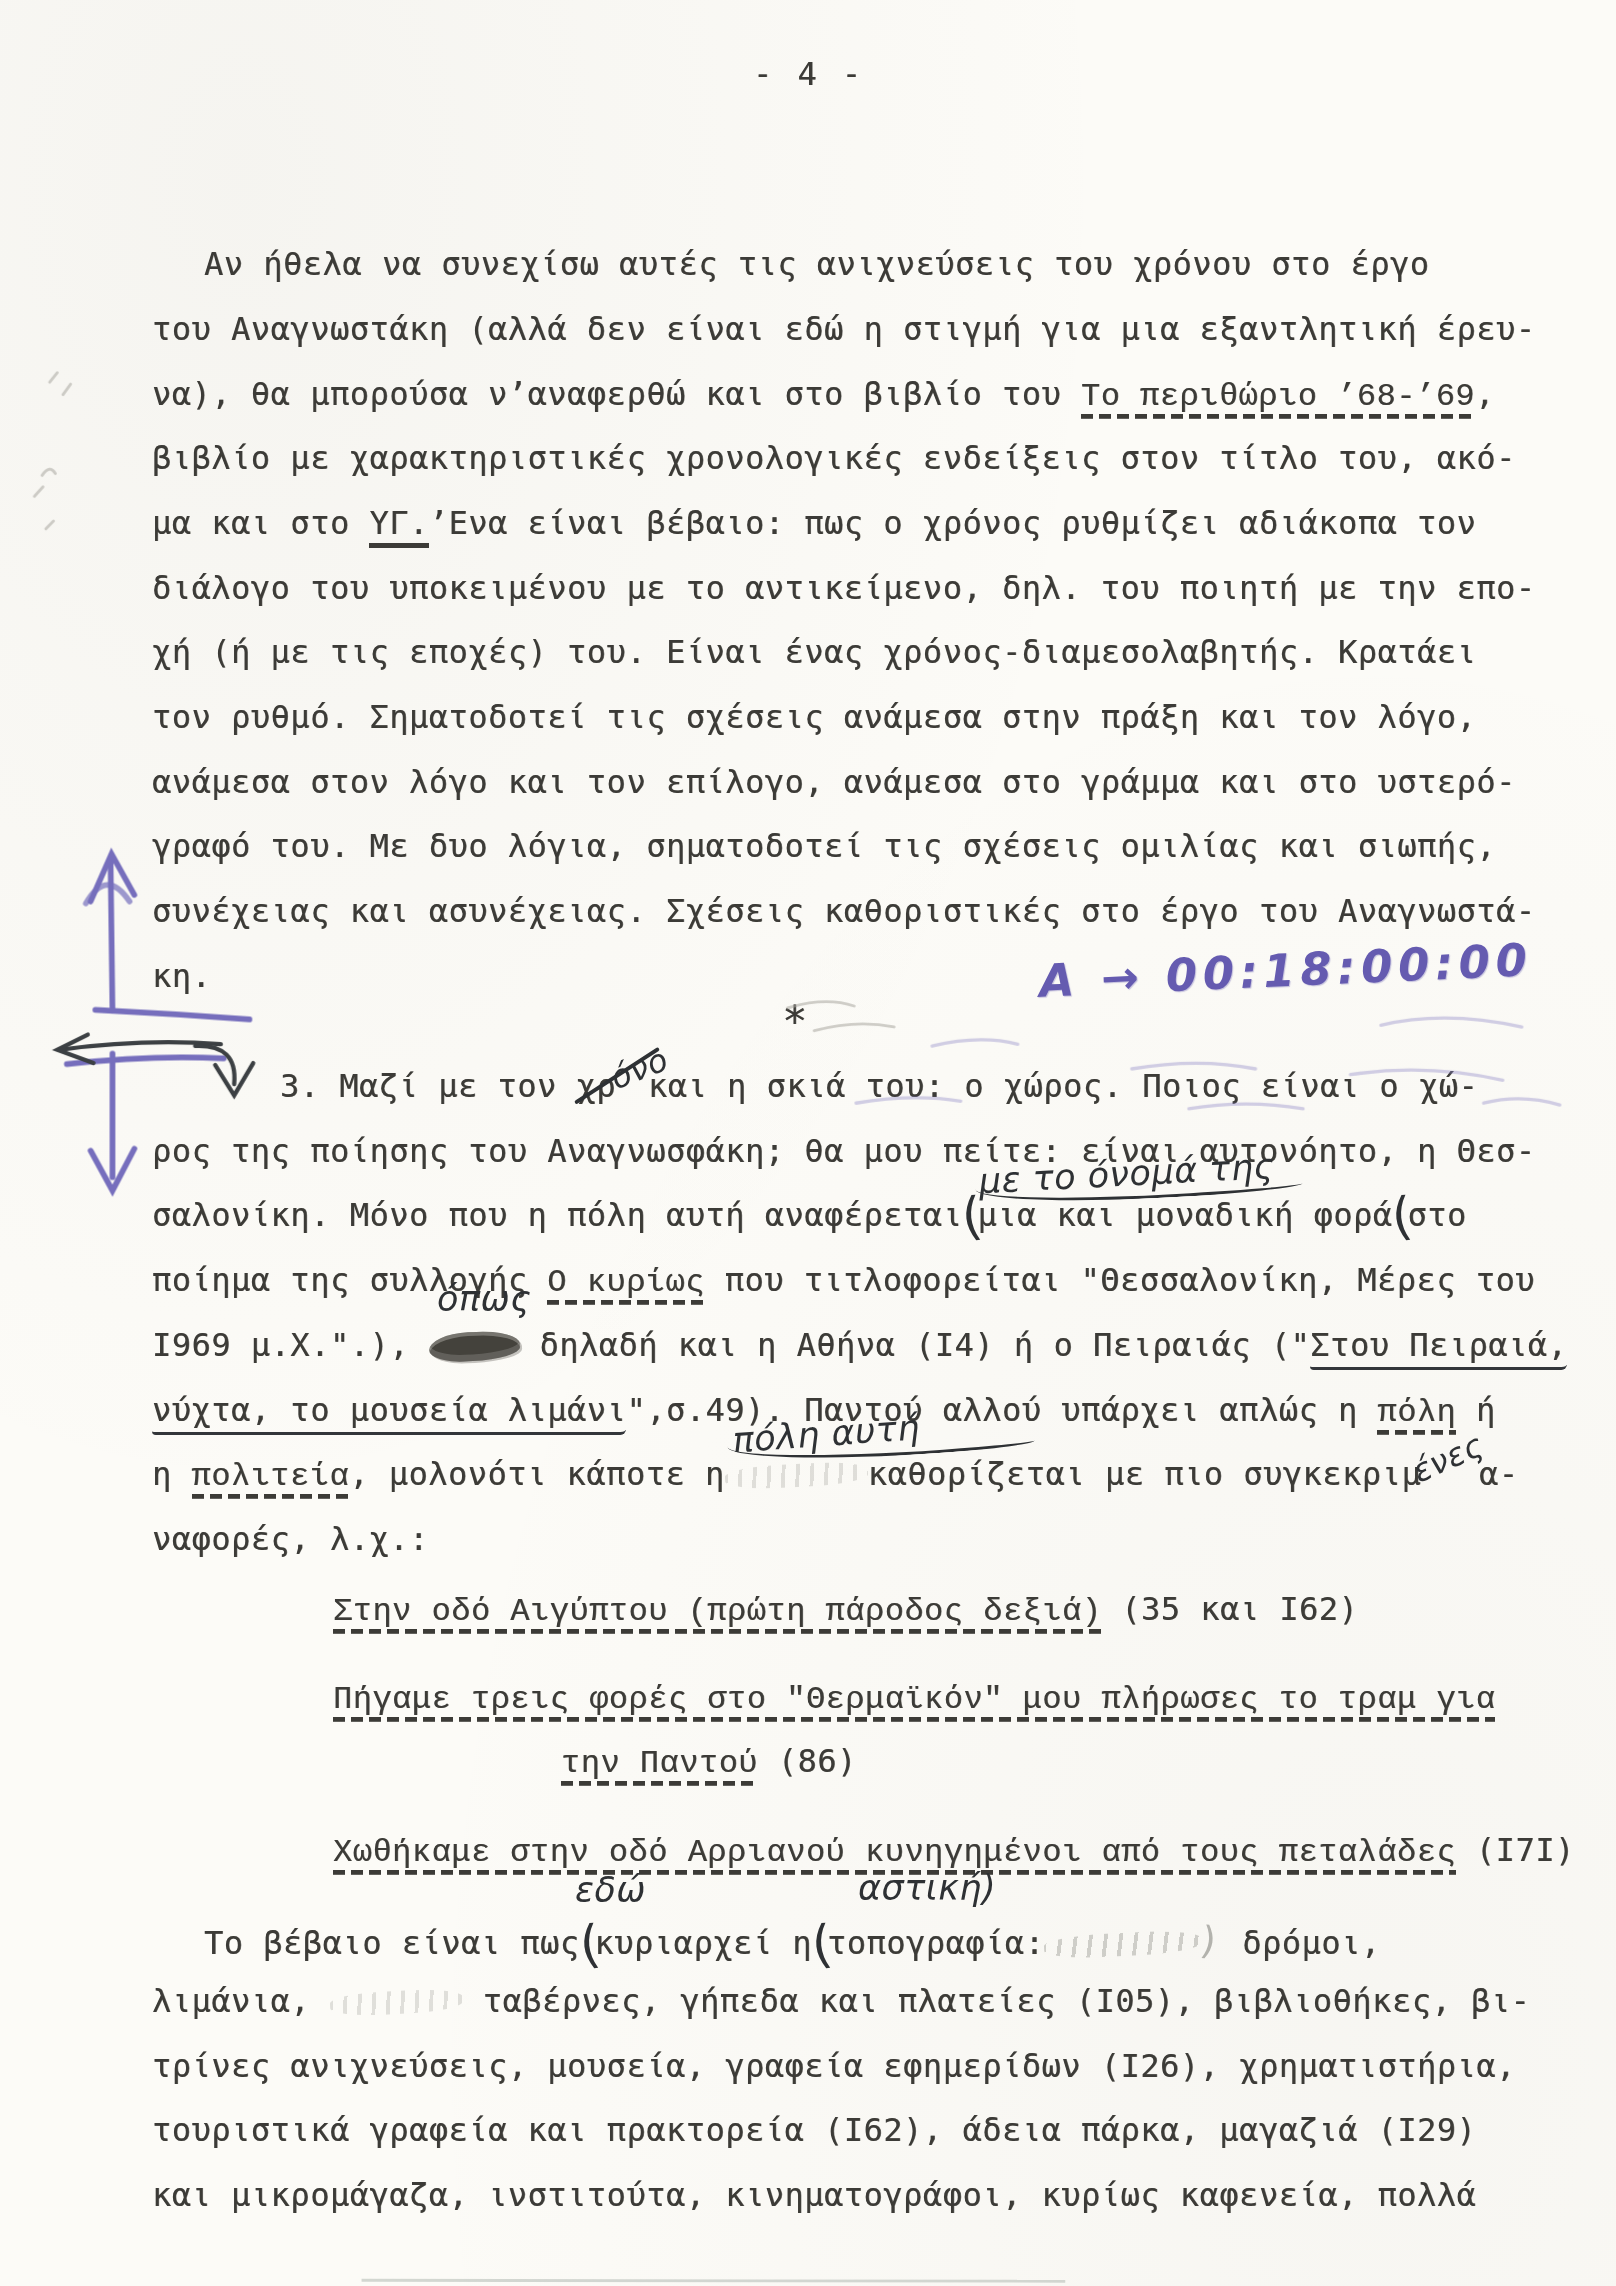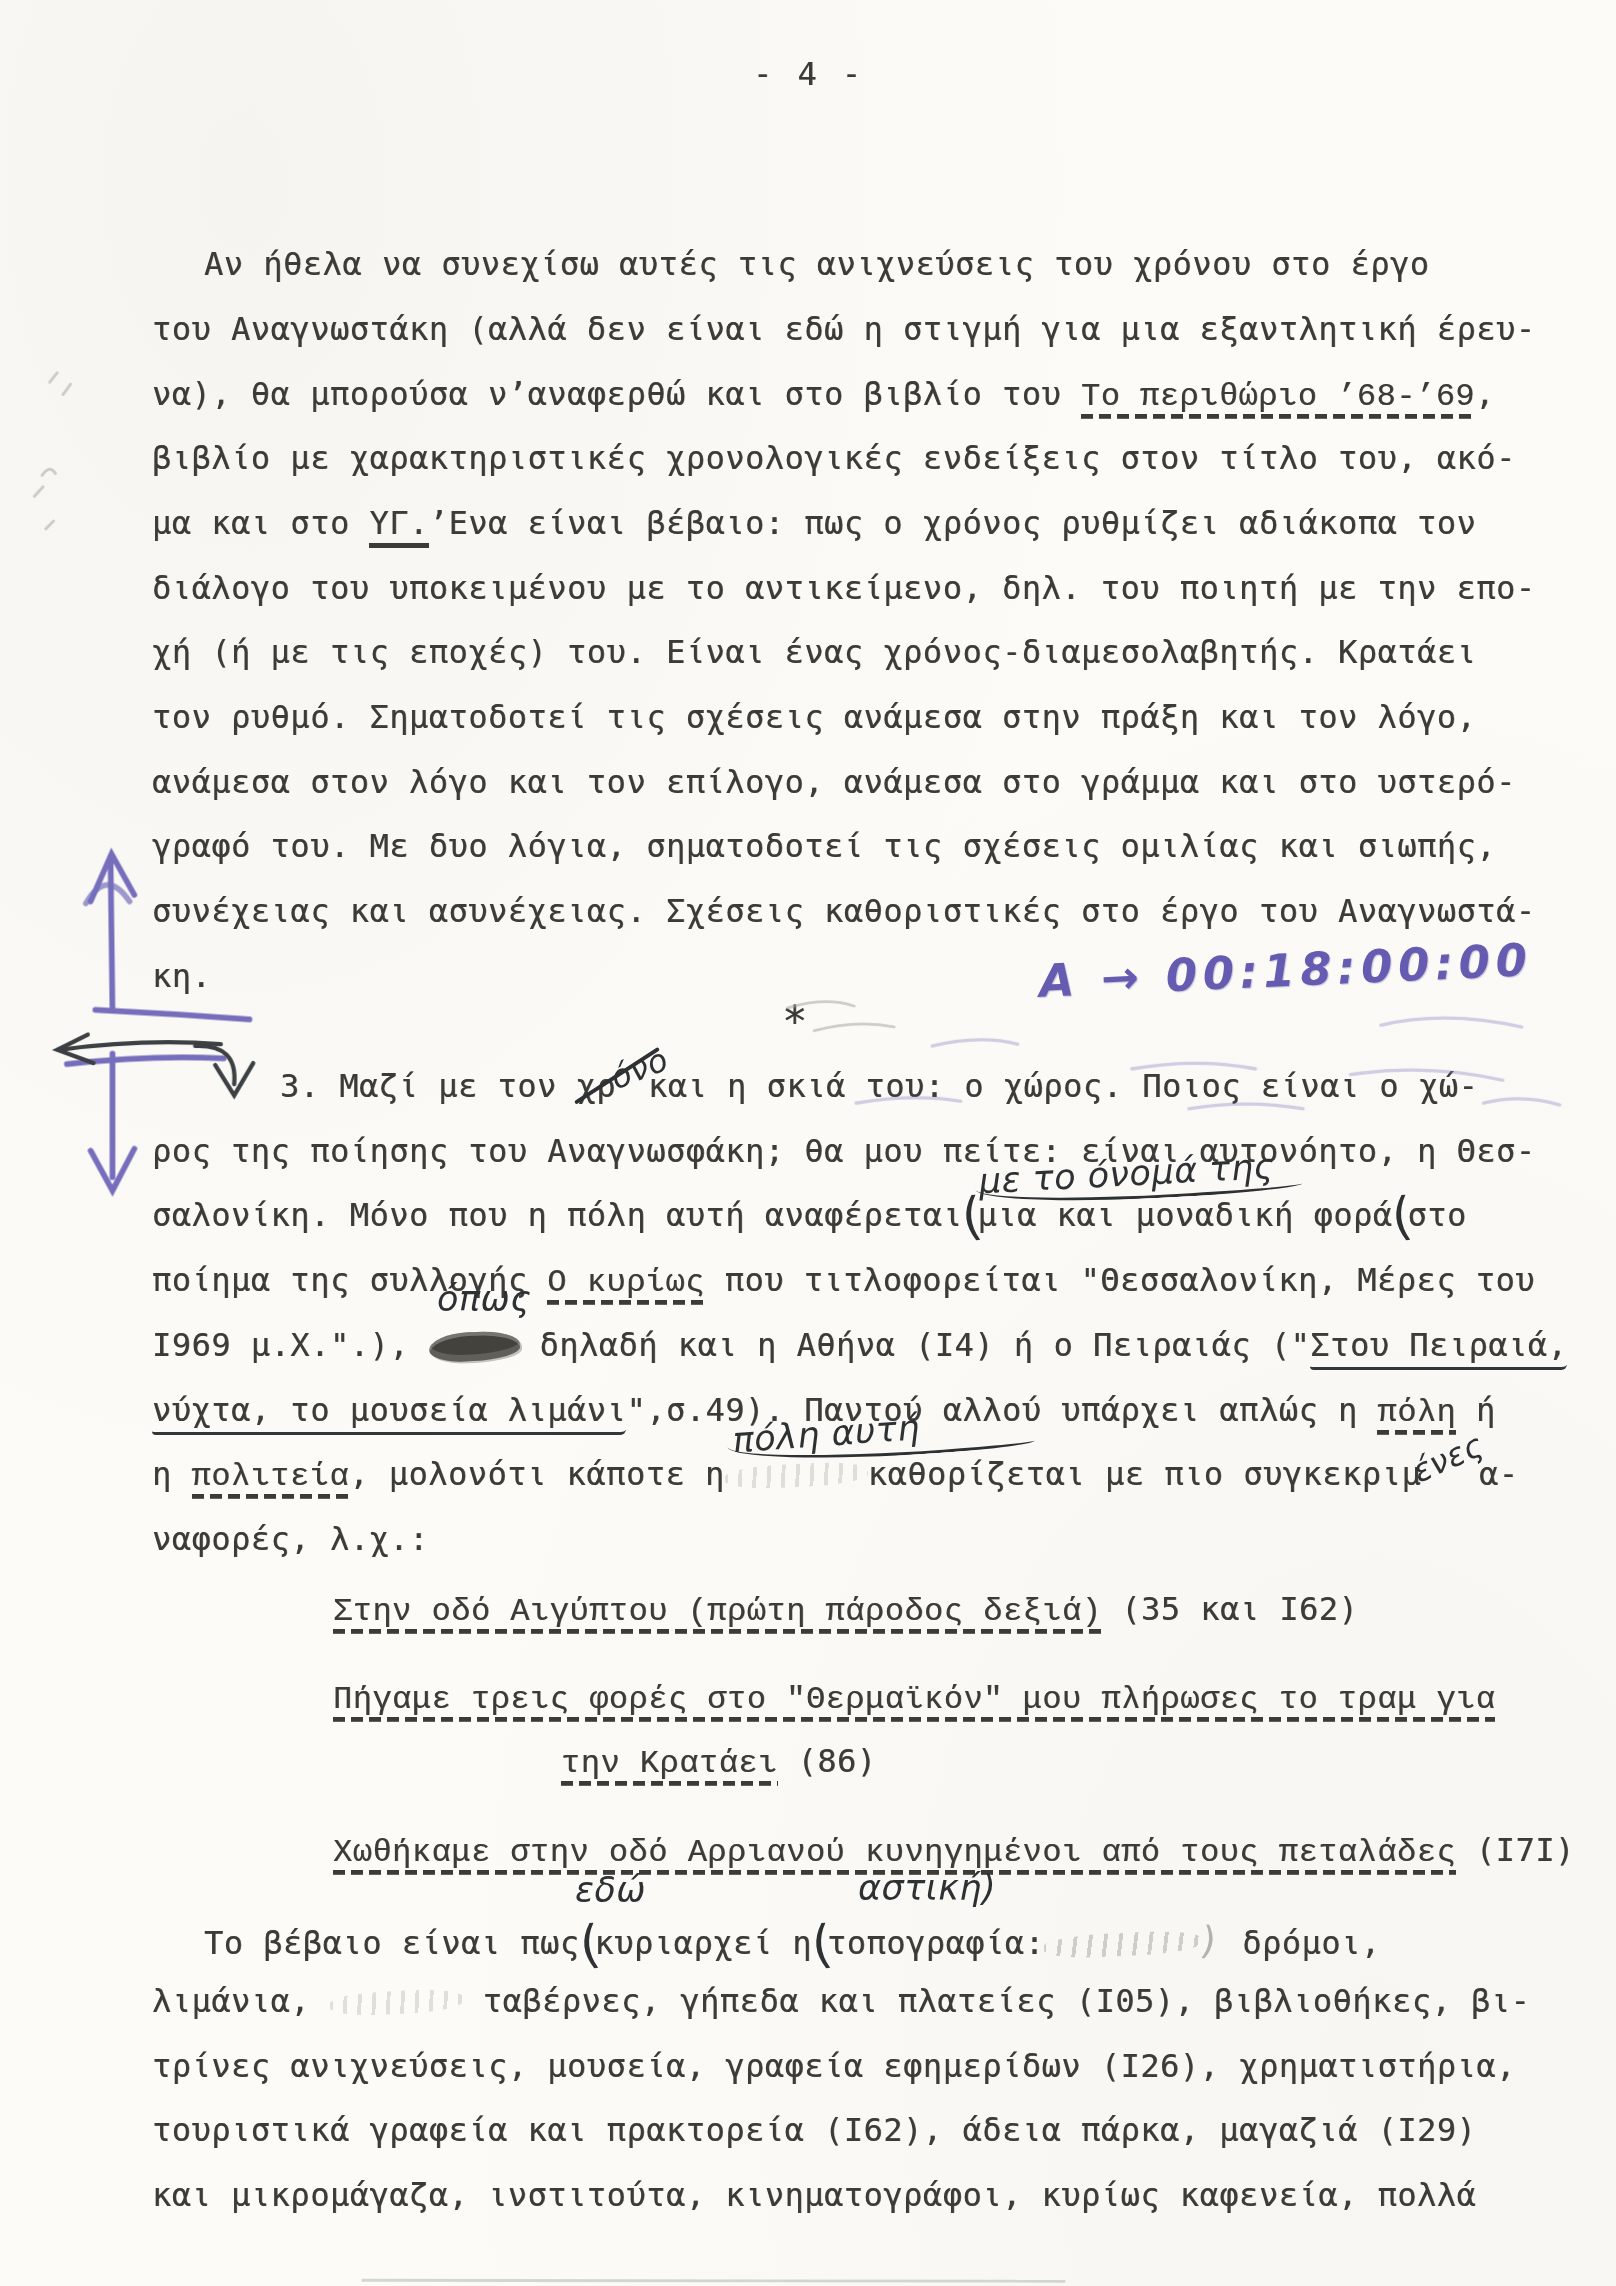--- a/index.html
+++ b/index.html
@@ -81,21 +81,21 @@
   <div class="line" style="top:1132px"><span>ρος της ποίησης του Αναγνωσφάκη; θα μου πείτε: είναι αυτονόητο, η Θεσ-</span></div>
   <div class="line" style="top:1196px"><span>σαλονίκη. Μόνο που η πόλη αυτή αναφέρεται</span><span class="hand-paren">(</span><span>μια και μοναδική φορά</span><span class="hand-paren">(</span><span>στο</span><span class="hand hand-above swoosh" style="left:823px;top:-40px;">με το όνομά της</span></div>
   <div class="line" style="top:1261px"><span>ποίημα της συλλογής </span><span class="u-dash">Ο κυρίως</span><span> που τιτλοφορείται "Θεσσαλονίκη, Μέρες του</span></div>
   <div class="line" style="top:1326px"><span>I969 μ.Χ.".), </span><span class="blob"></span><span class="hand hand-above" style="left:285px;top:-44px;">όπως</span><span> δηλαδή και η Αθήνα (I4) ή ο Πειραιάς ("</span><span class="u-hand">Στου Πειραιά,</span></div>
   <div class="line" style="top:1391px"><span class="u-hand">νύχτα, το μουσεία λιμάνι</span><span>",σ.49). Παντού αλλού υπάρχει απλώς η </span><span class="u-dash">πόλη</span><span> ή</span></div>
   <div class="line" style="top:1455px"><span>η </span><span class="u-dash">πολιτεία</span><span>, μολονότι κάποτε η</span><span class="scratch dim" style="width:143px"></span><span>καθορίζεται με πιο συγκεκριμ</span><span class="hand hand-inline">ένες</span><span> α-</span><span class="hand hand-above swoosh2" style="left:575px;top:-42px;">πόλη αυτή</span></div>
   <div class="line" style="top:1520px"><span>ναφορές, λ.χ.:</span></div>
 
   <div class="line quote" style="top:1590px"><span class="u-dash">Στην οδό Αιγύπτου (πρώτη πάροδος δεξιά)</span><span>  (35 και I62)</span></div>
   <div class="line quote" style="top:1678px"><span class="u-dash">Πήγαμε τρεις φορές στο "Θερμαϊκόν" μου πλήρωσες το τραμ για</span></div>
-  <div class="line quote3" style="top:1742px"><span class="u-dash">την Κρατάει</span><span> (86)</span></div>
+  <div class="line quote3" style="top:1742px"><span class="u-dash">την Παντού</span><span> (86)</span></div>
   <div class="line quote" style="top:1831px"><span class="u-dash">Χωθήκαμε στην οδό Αρριανού κυνηγημένοι από τους πεταλάδες</span><span> (I7I)</span></div>
 
   <div class="line ind1" style="top:1919px"><span>Το βέβαιο είναι πως</span><span class="hand-paren">(</span><span>κυριαρχεί η</span><span class="hand-paren">(</span><span>τοπογραφία:</span><span class="scratch" style="width:157px"></span><span class="hand-faint">)</span><span> δρόμοι,</span><span class="hand hand-above" style="left:423px;top:-46px;">εδώ</span><span class="hand hand-above" style="left:706px;top:-48px;">αστική)</span></div>
   <div class="line" style="top:1982px"><span>λιμάνια, </span><span class="scratch dim" style="width:133px"></span><span> ταβέρνες, γήπεδα και πλατείες (I05), βιβλιοθήκες, βι-</span></div>
   <div class="line" style="top:2047px"><span>τρίνες ανιχνεύσεις, μουσεία, γραφεία εφημερίδων (I26), χρηματιστήρια,</span></div>
   <div class="line" style="top:2111px"><span>τουριστικά γραφεία και πρακτορεία (I62), άδεια πάρκα, μαγαζιά (I29)</span></div>
   <div class="line" style="top:2176px"><span>και μικρομάγαζα, ινστιτούτα, κινηματογράφοι, κυρίως καφενεία, πολλά</span></div>
 
   <svg class="scribbles" viewBox="0 0 1700 2404">
 

